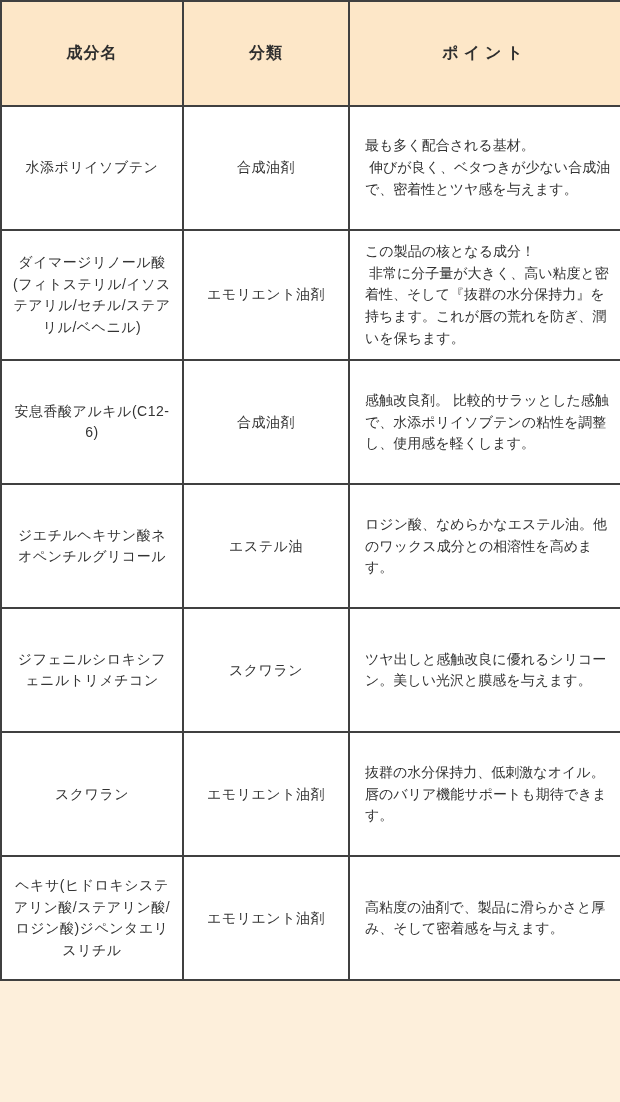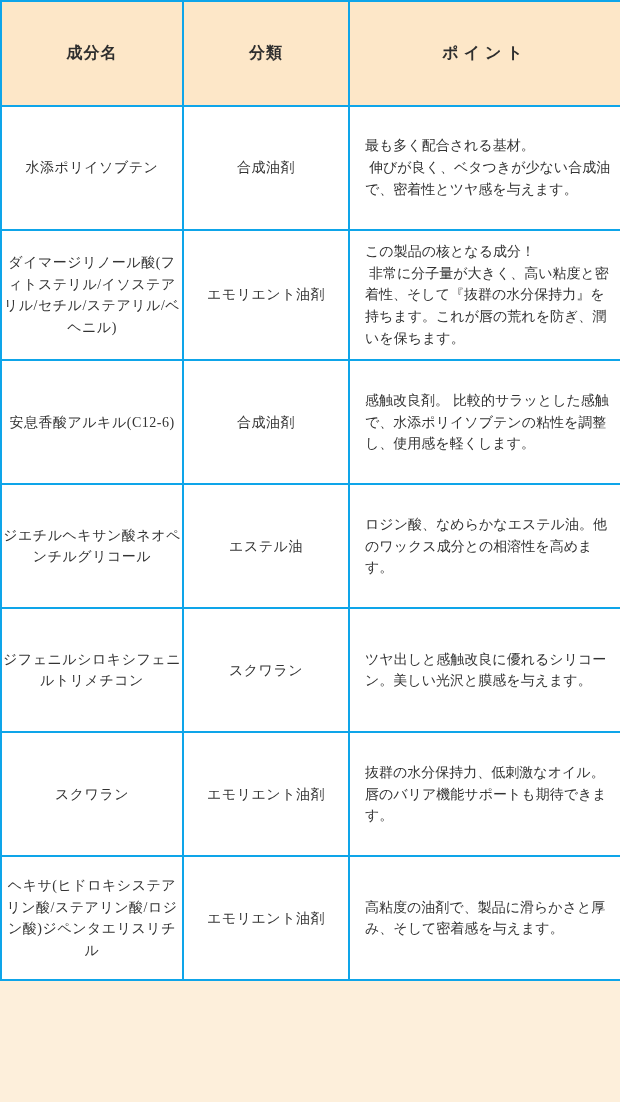--- a/index.html
+++ b/index.html
@@ -12,21 +12,21 @@
     font-family: "Liberation Sans", sans-serif;
   }
   table.ingredient-table {
     width: 620px;
     border-collapse: collapse;
     table-layout: fixed;
     border: 2px solid #F2C68C;
     color: #333333;
   }
   th, td {
-    border: 2px solid #0ea5e9;
+    border: 2px solid #404040;
     box-sizing: border-box;
     vertical-align: middle;
     overflow: hidden;
   }
   th {
     background: #FDE7C8;
     height: 105px;
     font-size: 16px;
     font-weight: bold;
     letter-spacing: 1px;
@@ -38,23 +38,22 @@
     text-align: center;
   }
   td {
     background: #FFFFFF;
     height: 124px;
     font-size: 14px;
     line-height: 1.55;
   }
   td.cell-center {
     text-align: center;
-    padding: 8px 0;
+    padding: 8px 10px;
     letter-spacing: 0.5px;
-    font-family: Liberation Serif, serif;
   }
   td.cell-point {
     text-align: left;
     padding: 10px 8px 10px 15px;
     white-space: pre-wrap;
   }
 </style>
 </head>
 <body>
 

